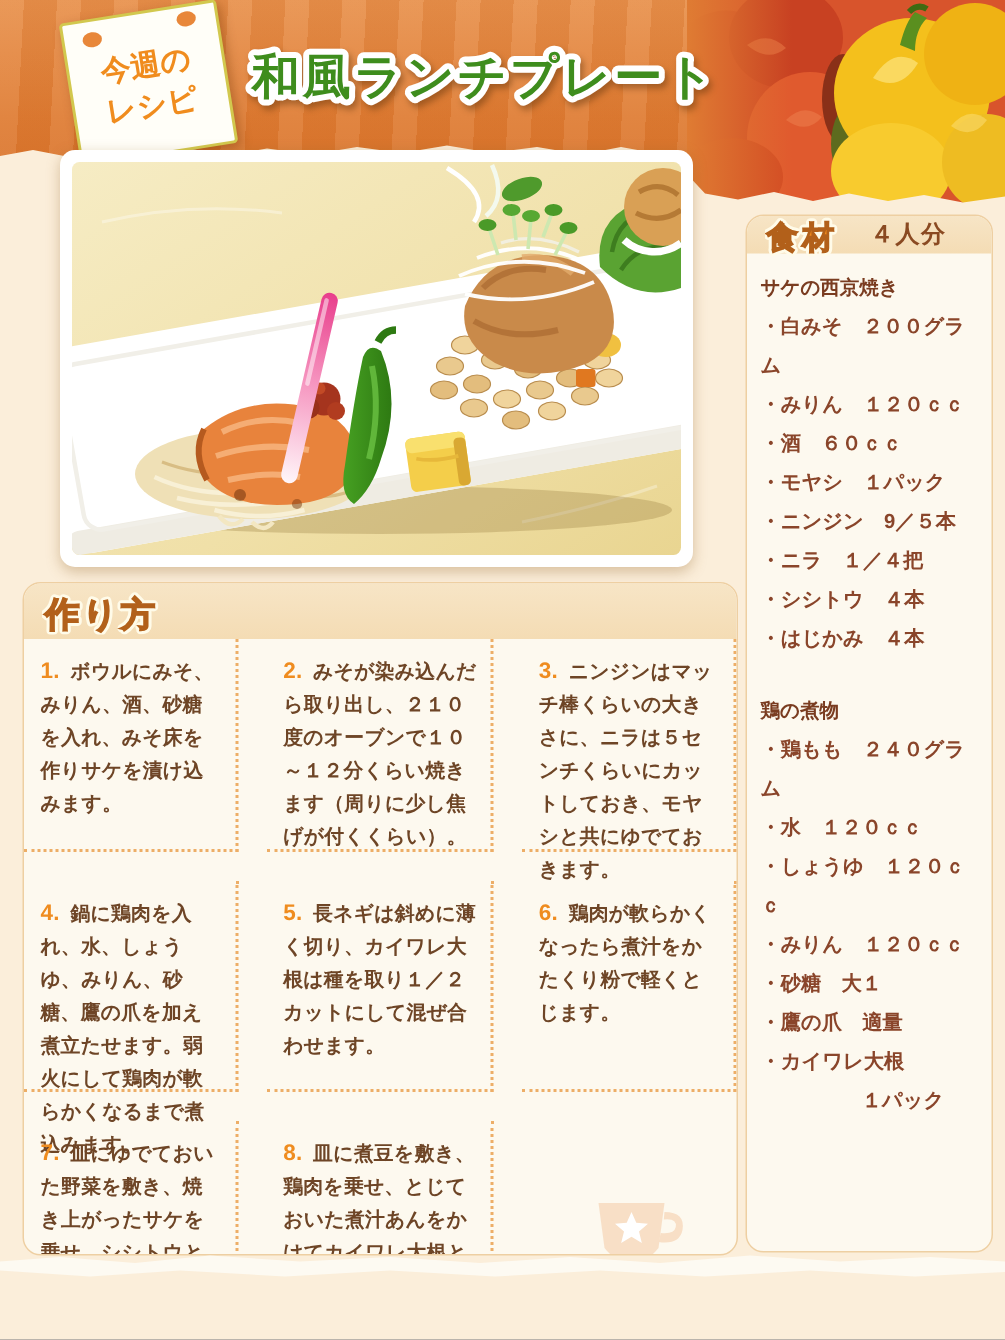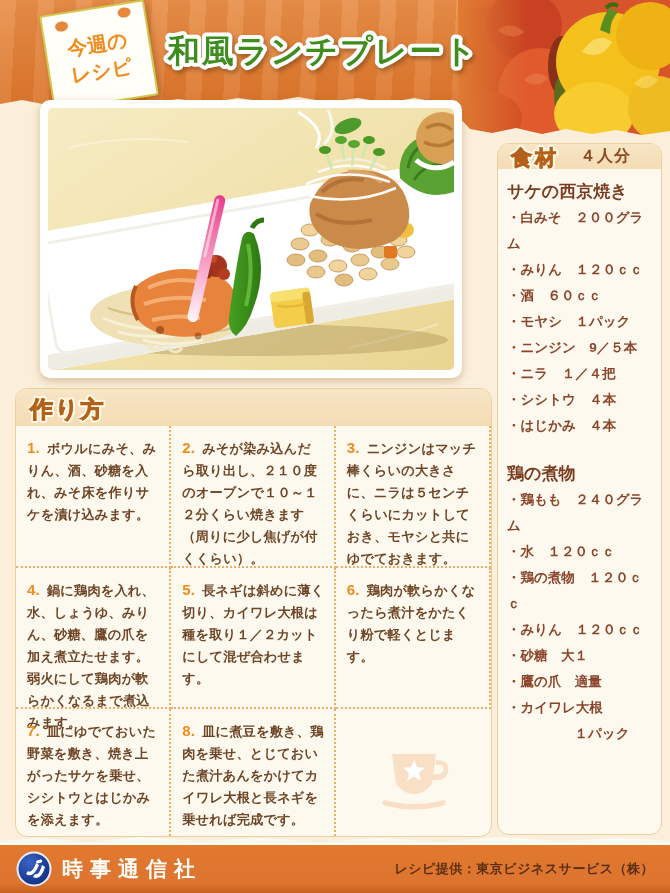--- a/index.html
+++ b/index.html
@@ -49,34 +49,35 @@
   .steps-panel .panel-head{height:37px;}
   .ing-panel .panel-head{height:25px;gap:12px;}
   .head-svg text{font-family:"Liberation Sans","DejaVu Sans",sans-serif;font-weight:700;}
   .h-back{stroke:#fffbe9;stroke-width:5px;stroke-linejoin:round;fill:#fffbe9;}
   .h-front{fill:#f0891c;stroke:#b2601a;stroke-width:1px;}
   .servings{font-size:16px;font-weight:700;color:#8a4a22;letter-spacing:1px;}
   
   .steps-grid{
     display:grid;grid-template-columns:1fr 1.06fr 1fr;grid-template-rows:142px 141px 1fr;
     height:calc(100% - 37px);
+    gap:19px;
   }
   .step-cell{
     padding:11px 9px 4px 11px;
     border-right:2px dotted #edae67;border-bottom:2px dotted #edae67;
     font-size:13.2px;line-height:22px;color:#6e4526;font-weight:700;
     letter-spacing:.2px;
   }
   .step-cell:nth-child(3n){border-right:2px dotted #edae67;}
   .step-cell:nth-child(n+7){border-bottom:none;}
   .cup-cell{border-right:none !important;display:flex;align-items:center;justify-content:center;}
   .snum{color:#ef8c1f;font-size:15px;font-weight:800;margin-right:7px;}
   
   .ing-body{padding:8px 9px;}
-  .ing-title{font-size:17px;line-height:26px;color:#7a3c20;font-weight:700;margin-top:2px;}
+  .ing-title{font-size:13px;line-height:26px;color:#7a3c20;font-weight:700;margin-top:2px;}
   .ing-item{font-size:13.5px;line-height:26px;color:#8a452a;font-weight:700;white-space:pre-line;}
   
   .footer-brush{position:absolute;left:0;top:835px;width:670px;height:17px;}
   .footer{
     position:absolute;left:0;top:845px;width:670px;height:48px;
     background:linear-gradient(180deg,#e2792f 0%,#dd7430 78%,#c9621f 100%);
     display:flex;align-items:center;padding:0 16px;box-sizing:border-box;
   }
   .brand{display:flex;align-items:center;gap:10px;}
   .brand-name{font-size:21px;font-weight:700;color:#fffdf8;letter-spacing:7px;}
@@ -289,45 +290,26 @@
         <div class="ing-item">・みりん　１２０ｃｃ</div>
         <div class="ing-item">・酒　６０ｃｃ</div>
         <div class="ing-item">・モヤシ　１パック</div>
         <div class="ing-item">・ニンジン　9／５本</div>
         <div class="ing-item">・ニラ　１／４把</div>
         <div class="ing-item">・シシトウ　４本</div>
         <div class="ing-item">・はじかみ　４本</div>
         <div class="ing-title" style="margin-top: 22px;">鶏の煮物</div>
         <div class="ing-item">・鶏もも　２４０グラム</div>
         <div class="ing-item">・水　１２０ｃｃ</div>
-        <div class="ing-item">・鶏の煮物　１２０ｃｃ</div>
+        <div class="ing-item">・しょうゆ　１２０ｃｃ</div>
         <div class="ing-item">・みりん　１２０ｃｃ</div>
         <div class="ing-item">・砂糖　大１</div>
         <div class="ing-item">・鷹の爪　適量</div>
         <div class="ing-item">・カイワレ大根
 　　　　　１パック</div>
       </div>
   </div>
 
   <svg class="footer-brush" viewBox="0 0 670 17" preserveAspectRatio="none">
     <path d="M0,6 L40,3 L90,7 L140,2 L200,6 L260,3 L320,7 L380,3 L440,7 L500,2 L560,6 L620,3 L670,6 L670,13 L610,16 L540,12 L470,16 L400,12 L330,16 L260,12 L190,16 L120,12 L60,16 L0,12 Z" fill="#fdfaf2"></path>
   </svg>
-  <div class="footer">
-    <div class="brand">
-      <svg width="36" height="36" viewBox="0 0 36 36">
-        <defs>
-          <radialGradient id="lg" cx=".35" cy=".3" r=".9">
-            <stop offset="0" stop-color="#3a63c4"></stop>
-              <stop offset=".6" stop-color="#1c3d96"></stop>
-              <stop offset="1" stop-color="#0d2a72"></stop>
-          </radialGradient>
-        </defs>
-        <circle cx="18" cy="18" r="16.5" fill="url(#lg)" stroke="#e9edf7" stroke-width="2"></circle>
-        <path d="M10,23 q7,5 13,-9 l-3,-2 q-4,11 -8,8" fill="#ffffff"></path>
-        <path d="M17,26 q8,4 12,-10 l-3,-2 q-3,11 -7,9" fill="#ffffff"></path>
-        <rect x="20" y="9" width="6" height="3" rx="1.2" fill="#ffffff" transform="rotate(-14 23 10)"></rect>
-      </svg>
-      <span class="brand-name">時事通信社</span>
-    </div>
-    <span class="credit">レシピ提供：東京ビジネスサービス（株）</span>
-  </div>
 
 </div>
 
 </body></html>

